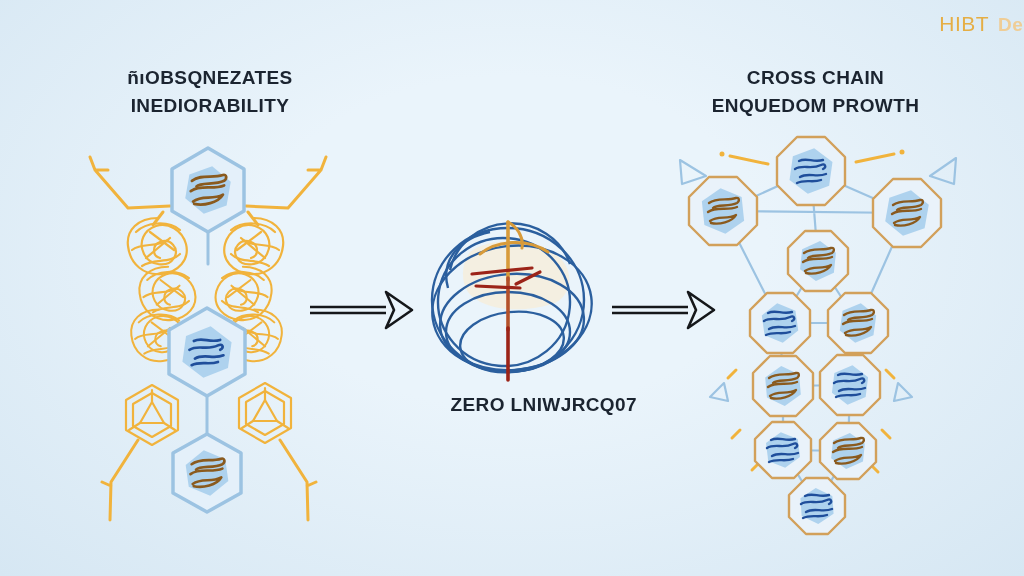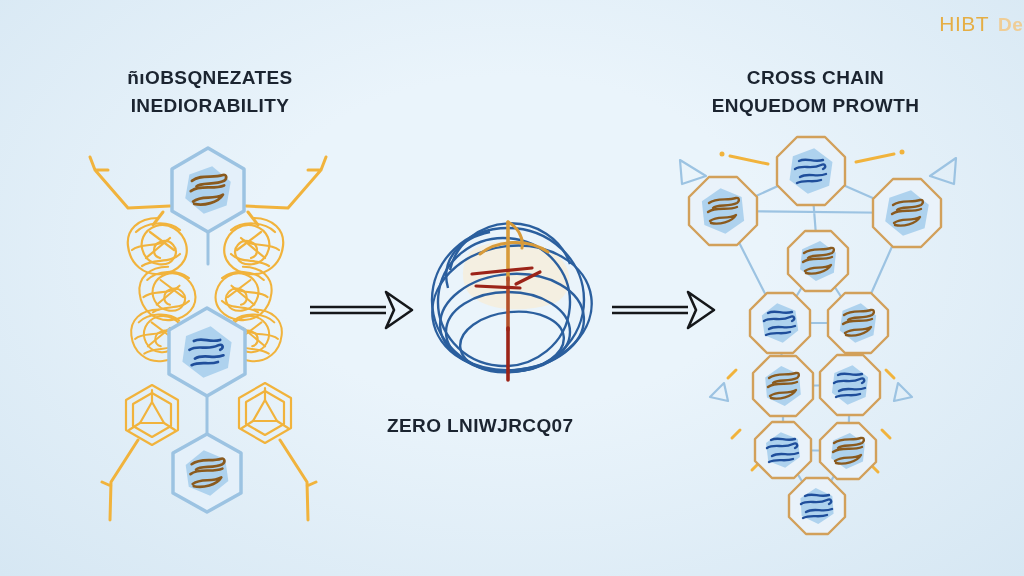--- a/index.html
+++ b/index.html
@@ -8,22 +8,22 @@
     font-family:"Liberation Sans", sans-serif;
     background:radial-gradient(ellipse at 50% 42%, var(--bg-center) 0%, var(--bg-center) 35%, var(--bg-edge) 100%);
   }
   .brand{position:absolute;top:12px;right:-12px;white-space:nowrap;letter-spacing:.5px;}
   .brand .b{font-weight:normal;font-size:21px;color:var(--gold-bold);}
   .brand .l{font-weight:bold;font-size:19px;color:var(--gold-light);margin-left:9px;}
   .title{position:absolute;color:var(--text);font-weight:bold;font-size:19px;
          letter-spacing:.4px;text-align:center;line-height:28px;}
   .title-left{left:100px;top:64px;width:220px;}
   .title-right{left:693px;top:64px;width:245px;}
-  .mid-label{position:absolute;left:387px;top:394px;width:250px;text-align:left;
-             color:var(--text);font-weight:bold;font-size:19px;letter-spacing:.4px;margin-top:21px;}
+  .mid-label{position:absolute;left:387px;top:394px;width:250px;text-align:right;
+             color:var(--text);font-weight:bold;font-size:19px;letter-spacing:.4px;}
   svg{position:absolute;overflow:visible;}
   .svg-left{left:53px;top:130px;}
   .svg-coil{left:420px;top:200px;}
   .svg-arrow-l{left:306px;top:288px;}
   .svg-arrow-r{left:608px;top:288px;}
   .svg-right{left:672px;top:133px;}
   
   .hex{fill:var(--hex-fill);stroke:var(--light-blue);stroke-width:3.5;stroke-linejoin:round;}
   .blob{fill:var(--node-fill);}
   .branch{fill:none;stroke:var(--accent-yellow);stroke-width:3;stroke-linecap:round;stroke-linejoin:round;}

